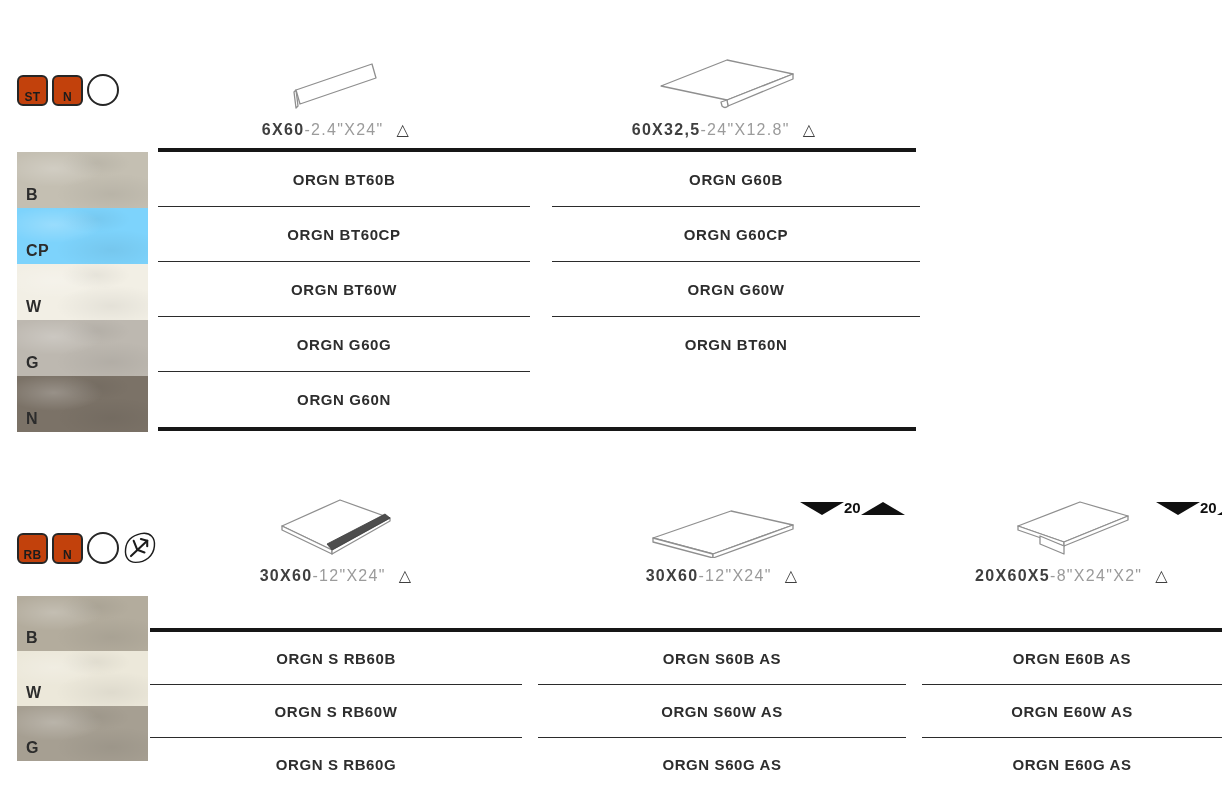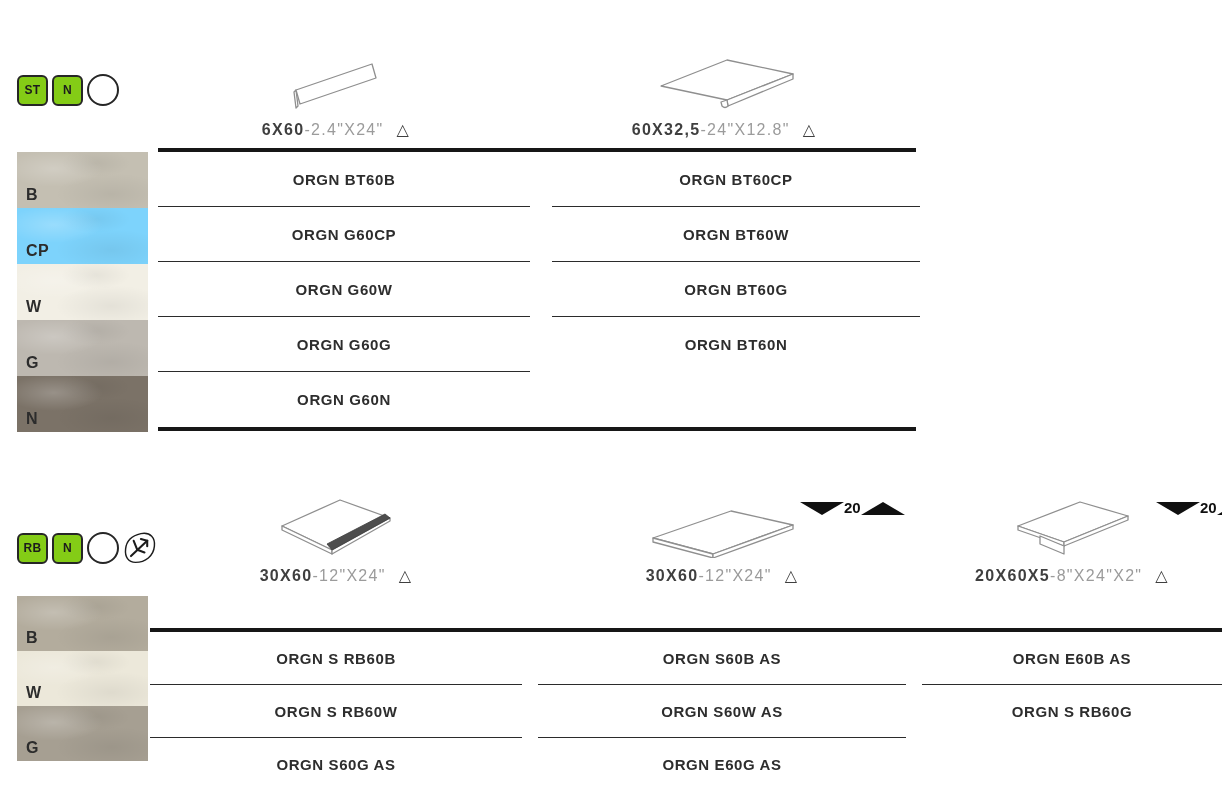--- a/index.html
+++ b/index.html
@@ -2,22 +2,22 @@
 <html><head>
 <meta charset="utf-8">
 <style>
   html,body{margin:0;padding:0;background:#ffffff;}
   #page{position:relative;width:1222px;height:787px;background:#fff;overflow:hidden;
         font-family:"Liberation Sans", sans-serif;color:#2d2d2d;}
 
   
   .badge-row{position:absolute;display:flex;align-items:center;gap:4px;}
   .badge-box{width:27px;height:27px;border:2px solid #262626;border-radius:6px;
-             display:flex;align-items:center;justify-content:center;
-             font-size:12px;font-weight:bold;letter-spacing:.3px;color:#1c1c1c;background:#84cc16;}
+             display:flex;align-items:flex-end;justify-content:center;
+             font-size:12px;font-weight:bold;letter-spacing:.3px;color:#1c1c1c;background:#c2410c;}
   .badge-circle{width:28px;height:28px;border:2px solid #262626;border-radius:50%;background:#fff;}
   .badge-leaf{width:36px;height:36px;margin-left:-1px;}
 
   
   .col-header{position:absolute;display:flex;flex-direction:column;align-items:center;
               justify-content:flex-end;}
   .tile-art{display:flex;align-items:flex-end;justify-content:center;margin-bottom:8px;}
   .dim-line{white-space:nowrap;font-size:16px;letter-spacing:1.3px;line-height:20px;}
   .dim-metric{font-weight:bold;color:#3f3f3f;}
   .dim-imp{font-weight:400;color:#9b9b9b;}
@@ -109,25 +109,25 @@
       <span class="swatch-letter">G</span>
       </div>
     <div class="swatch" style="height: 56px; background-color: rgb(123, 114, 103);">
       <span class="swatch-letter">N</span>
       </div>
   </div>
 
   <div class="codes-table" style="left:158px;top:148px;width:758px;
        grid-template-columns:372px 368px;column-gap:22px;grid-auto-rows:55px;">
     <div class="tcell">ORGN BT60B</div>
+    <div class="tcell">ORGN G60B</div>
     <div class="tcell">ORGN BT60CP</div>
     <div class="tcell">ORGN G60CP</div>
     <div class="tcell">ORGN BT60W</div>
     <div class="tcell">ORGN G60W</div>
-    <div class="tcell">ORGN BT60G</div>
     <div class="tcell">ORGN G60G</div>
     <div class="tcell last">ORGN BT60N</div>
     <div class="tcell last">ORGN G60N</div>
   </div>
 
   <div class="badge-row" style="left:17px;top:530px;">
     <div class="badge-box">
       <span>RB</span>
     </div>
     <div class="badge-box">
@@ -209,18 +209,19 @@
       </div>
   </div>
 
   <div class="codes-table" style="left:150px;top:628px;width:1072px;
        grid-template-columns:372px 368px 300px;column-gap:16px;grid-auto-rows:53px;">
     <div class="tcell">ORGN S RB60B</div>
     <div class="tcell">ORGN S60B AS</div>
     <div class="tcell">ORGN E60B AS</div>
     <div class="tcell">ORGN S RB60W</div>
     <div class="tcell">ORGN S60W AS</div>
+    <div class="tcell">ORGN E60W AS</div>
     <div class="tcell last">ORGN S RB60G</div>
     <div class="tcell last">ORGN S60G AS</div>
     <div class="tcell last">ORGN E60G AS</div>
   </div>
 
 </div>
 
 </body></html>

